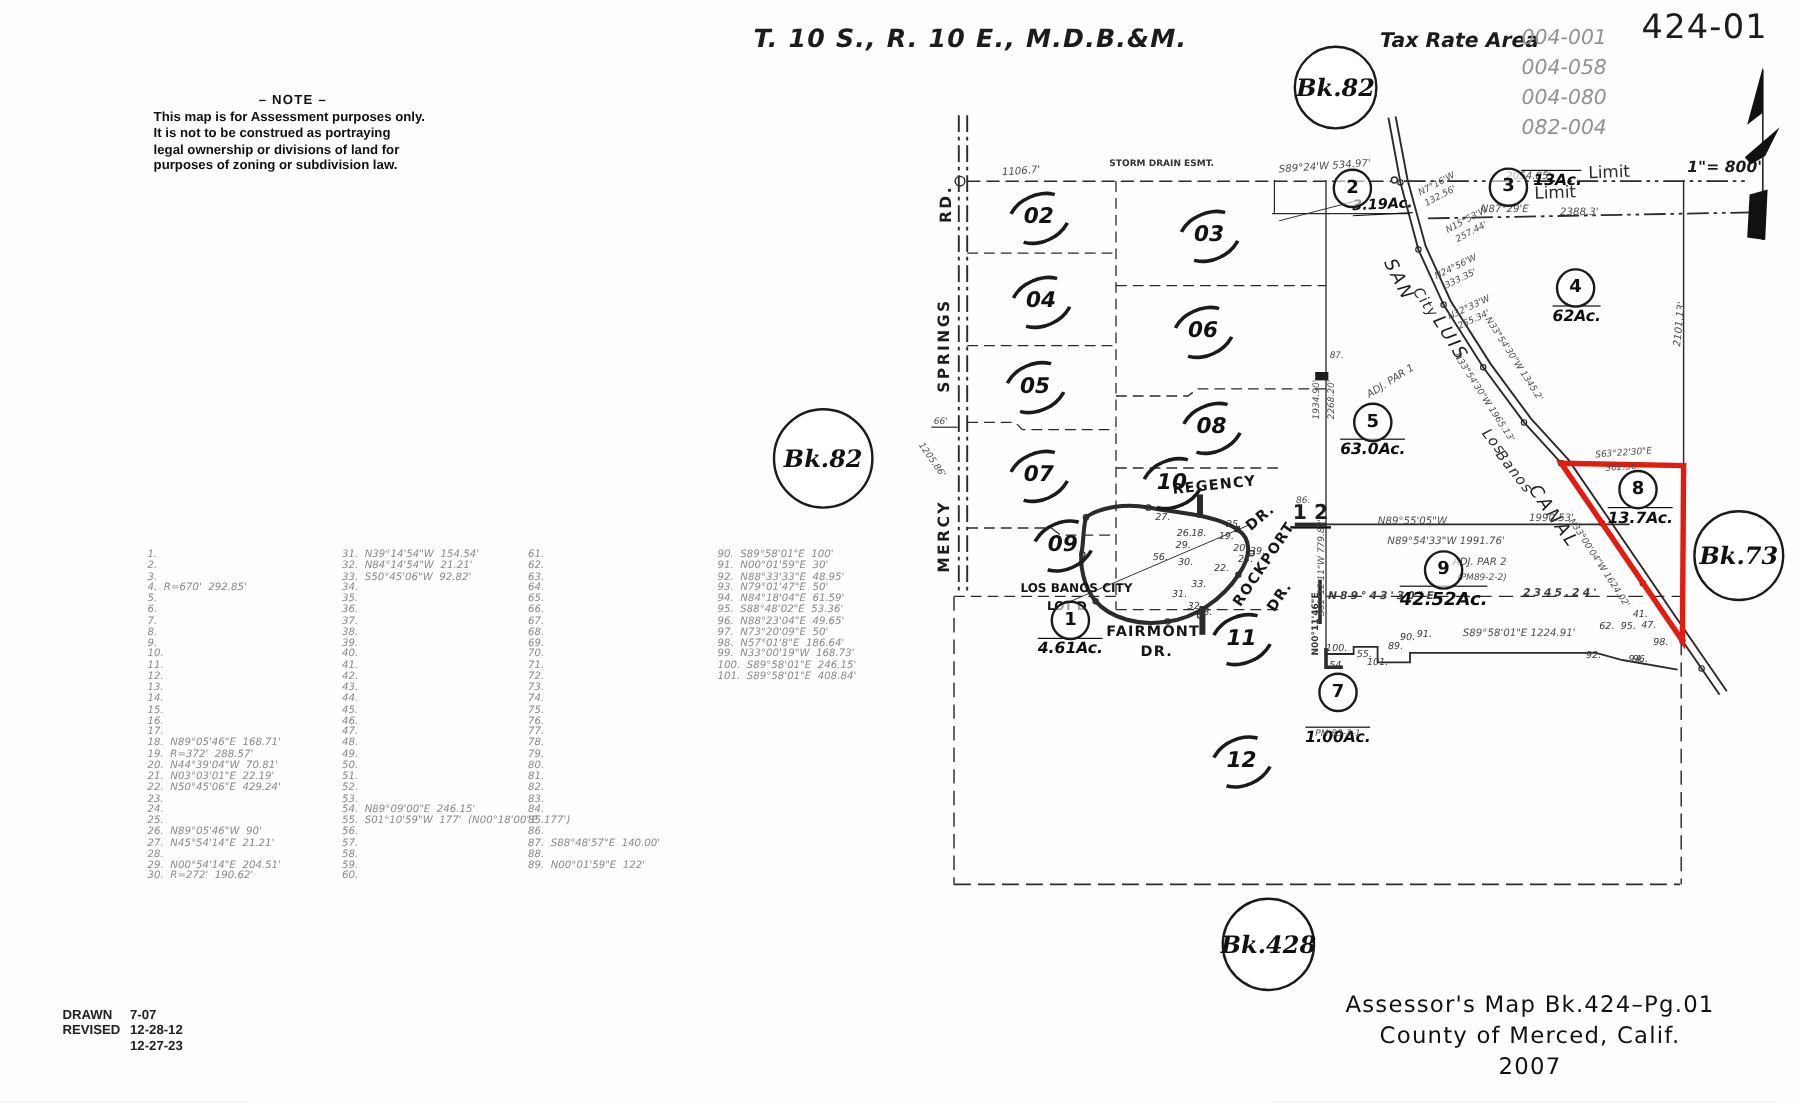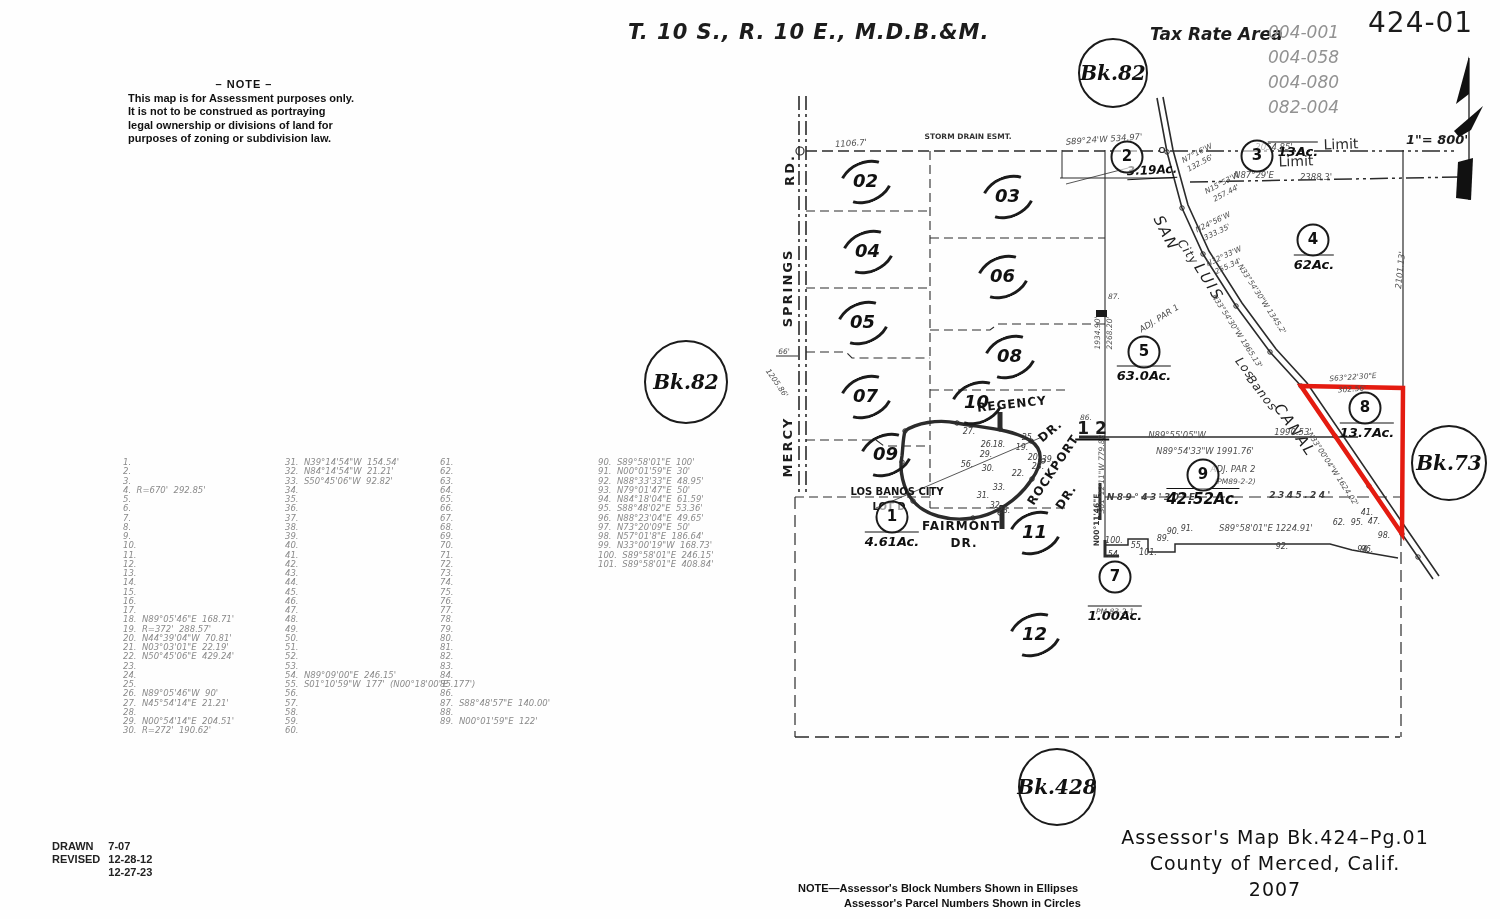--- a/index.html
+++ b/index.html
@@ -257,21 +257,21 @@
       <span class="lbl pt" style="left: 1114px; top: 554px; transform: translate(-50%, -50%) rotate(0deg);">54.</span>
       <span class="lbl pt" style="left: 1148px; top: 552px; transform: translate(-50%, -50%) rotate(0deg);">101.</span>
       <span class="lbl pt" style="left: 1163px; top: 538px; transform: translate(-50%, -50%) rotate(0deg);">89.</span>
       <span class="lbl pt" style="left: 1173px; top: 531px; transform: translate(-50%, -50%) rotate(0deg);">90.</span>
       <span class="lbl pt" style="left: 1187px; top: 528px; transform: translate(-50%, -50%) rotate(0deg);">91.</span>
       <span class="lbl pt" style="left: 1367px; top: 512px; transform: translate(-50%, -50%) rotate(0deg);">41.</span>
       <span class="lbl pt" style="left: 1339px; top: 522px; transform: translate(-50%, -50%) rotate(0deg);">62.</span>
       <span class="lbl pt" style="left: 1357px; top: 522px; transform: translate(-50%, -50%) rotate(0deg);">95.</span>
       <span class="lbl pt" style="left: 1374px; top: 521px; transform: translate(-50%, -50%) rotate(0deg);">47.</span>
       <span class="lbl pt" style="left: 1384px; top: 535px; transform: translate(-50%, -50%) rotate(0deg);">98.</span>
-      <span class="lbl pt" style="left: 1282px; top: 546px; transform: translate(-50%, -50%) rotate(0deg);">92.</span>
+      <span class="lbl pt" style="left: 1328px; top: 546px; transform: translate(-50%, -50%) rotate(0deg);">92.</span>
       <span class="lbl pt" style="left: 1348px; top: 549px; transform: translate(-50%, -50%) rotate(0deg); padding-left: 31px;">94.</span>
       <span class="lbl pt" style="left: 1367px; top: 549px; transform: translate(-50%, -50%) rotate(0deg);">96.</span>
       <div class="blk" style="left: 866px; top: 182px; transform: translate(-50%, -50%) rotate(-24deg);">
         <span style="transform: rotate(24deg);">02</span>
       </div>
       <div class="blk" style="left: 1008px; top: 197px; transform: translate(-50%, -50%) rotate(-24deg);">
         <span style="transform: rotate(24deg);">03</span>
       </div>
       <div class="blk" style="left: 868px; top: 252px; transform: translate(-50%, -50%) rotate(-24deg);">
         <span style="transform: rotate(24deg);">04</span>
@@ -332,18 +332,14 @@
       </table>
   </div>
 
 
   <div class="abs assessor">
     <div>Assessor's  Map  Bk.424–Pg.01</div>
     <div>County  of  Merced, Calif.</div>
     <div>2007</div>
   </div>
 
-  <div class="abs foot-note">
-    <div>NOTE—Assessor's Block Numbers Shown in Ellipses</div>
-    <div>Assessor's Parcel Numbers Shown in Circles</div>
-  </div>
 
 </div>
 
 </body></html>

